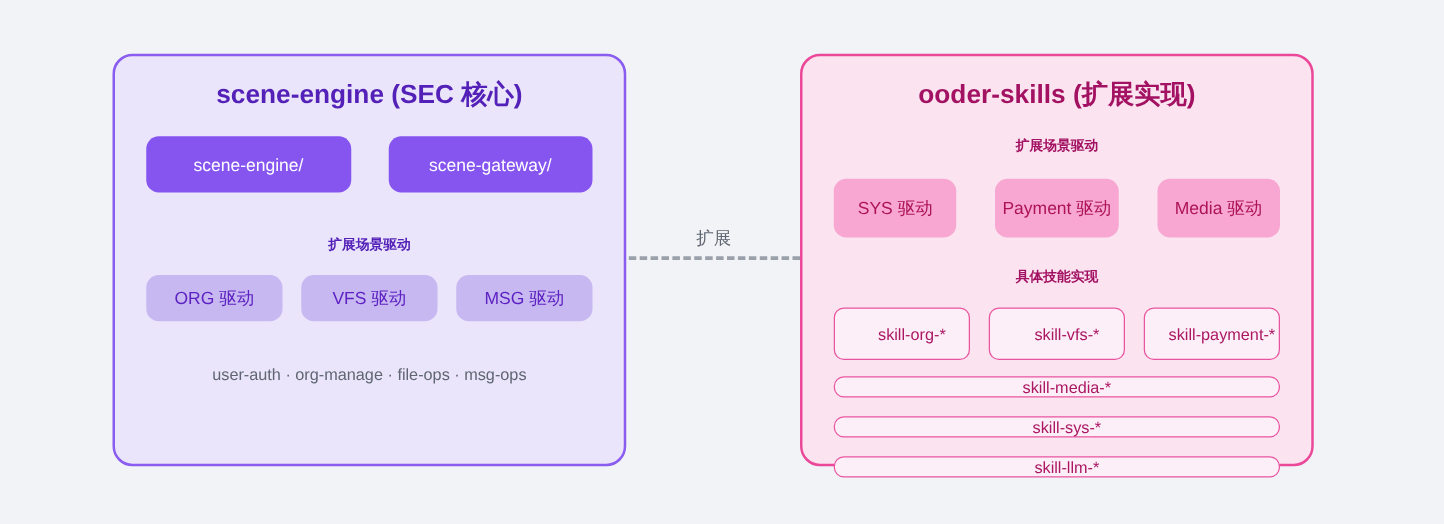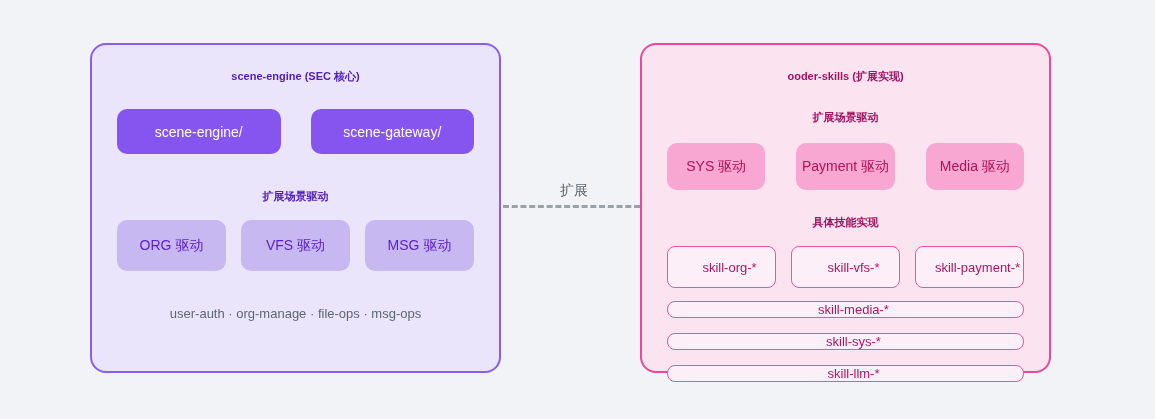--- a/index.html
+++ b/index.html
@@ -26,21 +26,21 @@
     border: 2.5px solid #8a5cf0;
   }
   .panel-right {
     left: 640px;
     background: #fbe4f0;
     border: 2.5px solid #ec4899;
   }
   .panel-title {
     margin: 0;
     text-align: center;
-    font-size: 11px;
+    font-size: 21px;
     font-weight: bold;
     line-height: 22px;
   }
   .panel-left .panel-title { color: #5421b8; }
   .panel-right .panel-title { color: #a31262; }
   .section-label {
     text-align: center;
     font-size: 11px;
     font-weight: bold;
     line-height: 18px;
@@ -59,21 +59,21 @@
   .modules-row { gap: 30px; margin-top: 22px; }
   .chip.solid {
     height: 45px;
     background: #8655f0;
     color: #ffffff;
     border-radius: 10px;
     font-size: 14px;
   }
   .drivers-row-left { gap: 15px; margin-top: 15px; }
   .chip.light {
-    height: 51px;
+    height: 37px;
     background: #c8b8f2;
     color: #5d22c2;
     border-radius: 10px;
     font-size: 14px;
   }
   .footer-note {
     text-align: center;
     font-size: 13px;
     color: #5f6672;
     margin-top: 35px;
@@ -94,27 +94,26 @@
     height: 42px;
     background: #fdeff7;
     border: 1.5px solid #e9549f;
     color: #ab1763;
     border-radius: 8px;
     font-size: 13px;
     padding-left: 16px;
   }
   .connector-label {
     position: absolute;
-    left: 477px;
+    left: 502px;
     top: 182px;
     width: 138px;
     text-align: center;
     font-size: 14px;
     color: #5f6672;
-    padding-left: 28px;
   }
   .connector-line {
     position: absolute;
     left: 503px;
     top: 205px;
     width: 137px;
     height: 0;
     border-top: 3px dashed #9aa1ab;
   }
 </style>

